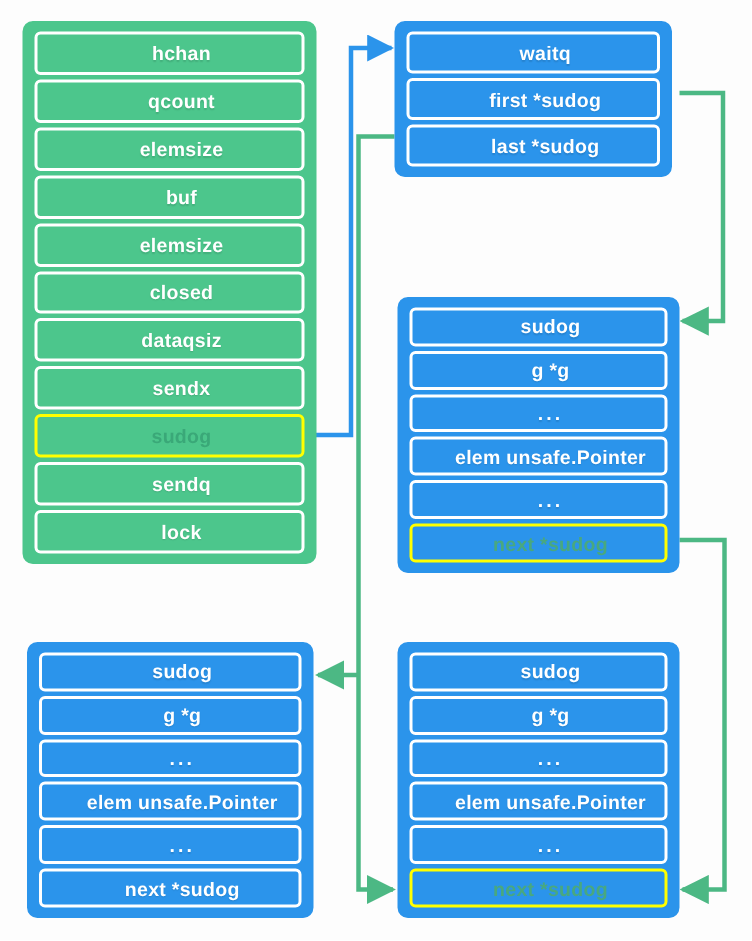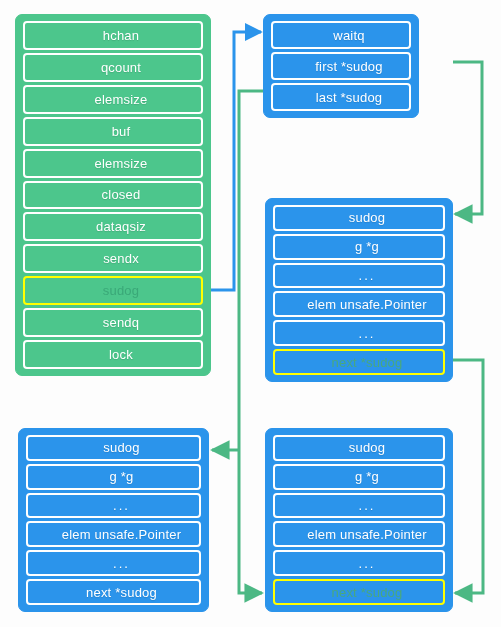--- a/index.html
+++ b/index.html
@@ -36,21 +36,21 @@
     background: #2b94eb;
     border: 1px solid #2b94eb;
   }
   .row {
     flex: 1 1 0;
     min-height: 0;
     border-radius: 4px;
     display: flex;
     align-items: center;
     justify-content: center;
-    font-weight: normal;
+    font-weight: bold;
     font-size: 13px;
     letter-spacing: .2px;
     box-sizing: border-box;
     border: 2px solid #ffffff;
     color: #ffffff;
     text-shadow: 0 1px 1px rgba(0,0,0,.12);
     padding-left: 16px;
   }
   .struct.green .row { background: #4cc68c; }
   .struct.blue  .row { background: #2b94eb; }
@@ -105,21 +105,21 @@
     <div class="row">buf</div>
     <div class="row">elemsize</div>
     <div class="row">closed</div>
     <div class="row">dataqsiz</div>
     <div class="row">sendx</div>
     <div class="row highlight">sudog</div>
     <div class="row">sendq</div>
     <div class="row">lock</div>
   </div>
 
-  <div class="struct blue" style="left:263px; top:14px; width:156px; height:104px;">
+  <div class="struct blue" style="left:263px; top:14px; width:185px; height:104px;">
     <div class="row">waitq</div>
     <div class="row">first *sudog</div>
     <div class="row">last *sudog</div>
   </div>
 
   <div class="struct blue" style="left:265px; top:198px; width:188px; height:184px;">
     <div class="row">sudog</div>
     <div class="row">g *g</div>
     <div class="row ellipsis">...</div>
     <div class="row">elem unsafe.Pointer</div>

